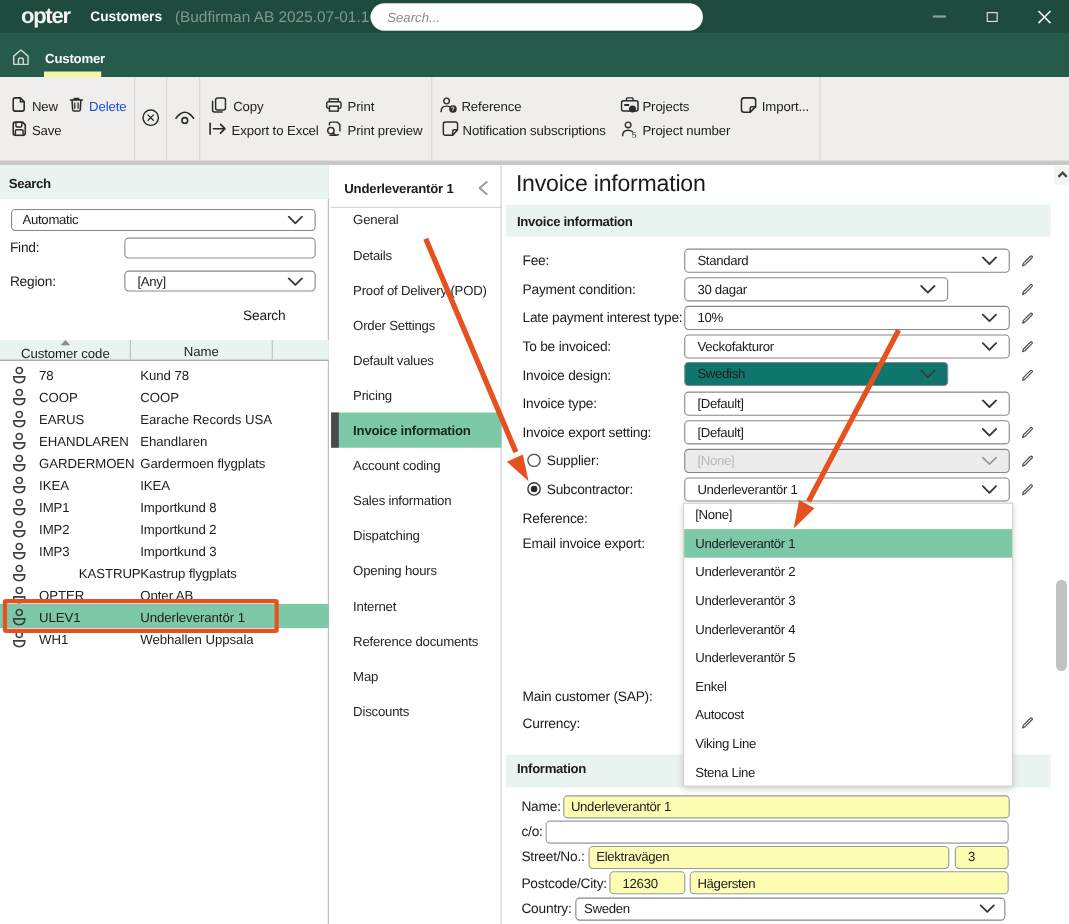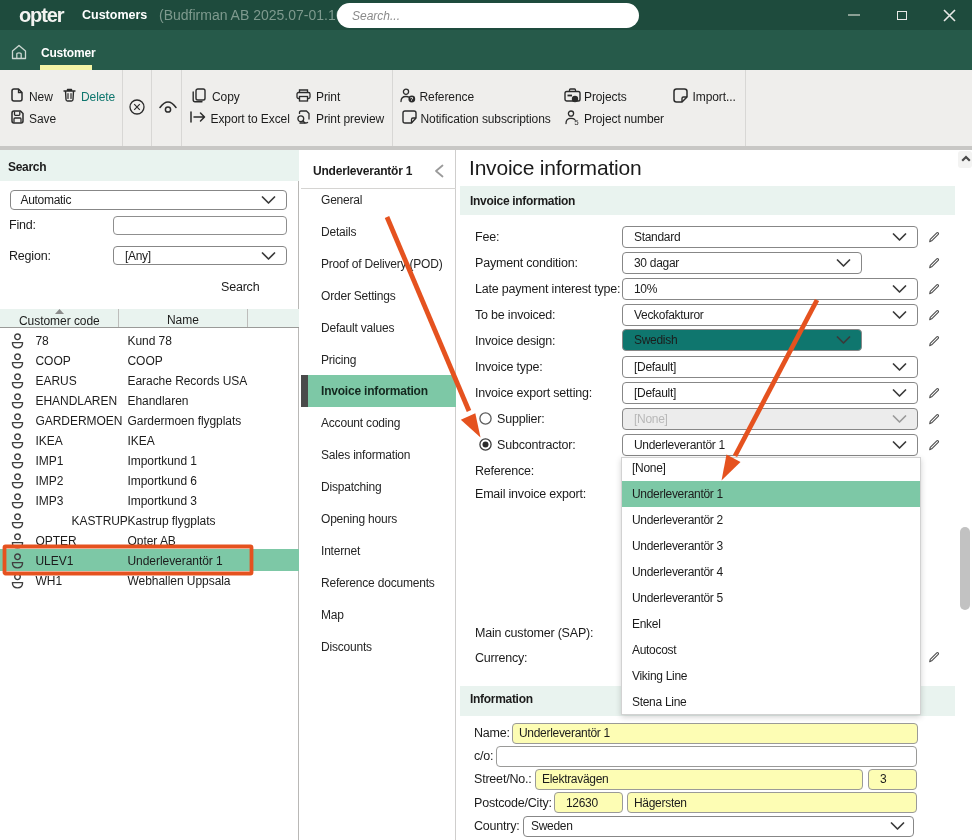--- a/index.html
+++ b/index.html
@@ -40,21 +40,21 @@
 <div class="ab" style="left:744.5px;top:70px;width:1px;height:76px;background:#d8d7d5;"></div>
 <svg class="ab" style="left:11px;top:88px" width="12" height="14" viewBox="0 0 12 14">
 <path d="M1 3 Q1 1 3 1 L7.5 1 L11 4.5 L11 11 Q11 13 9 13 L3 13 Q1 13 1 11 Z" fill="none" stroke="#2b2b2b" stroke-width="1.5" stroke-linejoin="round"></path>
 <path d="M7.5 1 L7.5 4.5 L11 4.5" fill="none" stroke="#2b2b2b" stroke-width="1.3"></path>
   </svg>
 <div class="ab" style="left:29px;top:89.5px;font-size:12px;letter-spacing:-0.1px;color:#1c1c1c;white-space:nowrap;line-height:14px;">New</div>
 <svg class="ab" style="left:63px;top:88px" width="13" height="14" viewBox="0 0 13 14">
 <path d="M1 3 L12 3 M4.5 3 L4.5 1.5 L8.5 1.5 L8.5 3 M2.5 3 L3 11.5 Q3.1 13 4.5 13 L8.5 13 Q9.9 13 10 11.5 L10.5 3" fill="none" stroke="#2b2b2b" stroke-width="1.4" stroke-linecap="round" stroke-linejoin="round"></path>
 <path d="M5 5.5 L5 10.5 M8 5.5 L8 10.5" stroke="#2b2b2b" stroke-width="1.2" stroke-linecap="round"></path>
   </svg>
-<div class="ab" style="left:81px;top:89.5px;font-size:12px;letter-spacing:-0.1px;color:#0f766e;white-space:nowrap;line-height:14px;">Delete</div>
+<div class="ab" style="left:81px;top:89.5px;font-size:12px;letter-spacing:-0.1px;color:#1d4ed8;white-space:nowrap;line-height:14px;">Delete</div>
 <svg class="ab" style="left:11px;top:110px" width="13" height="14" viewBox="0 0 13 14">
 <path d="M1 3 Q1 1 3 1 L9.5 1 L12 3.5 L12 11 Q12 13 10 13 L3 13 Q1 13 1 11 Z" fill="none" stroke="#2b2b2b" stroke-width="1.5" stroke-linejoin="round"></path>
 <path d="M3.5 1.4 L3.5 4.6 Q3.5 5.4 4.3 5.4 L8 5.4 Q8.8 5.4 8.8 4.6 L8.8 1.4" fill="none" stroke="#2b2b2b" stroke-width="1.3"></path>
 <path d="M3 12.6 L3 9 Q3 8 4 8 L9 8 Q10 8 10 9 L10 12.6" fill="none" stroke="#2b2b2b" stroke-width="1.3"></path>
   </svg>
 <div class="ab" style="left:29px;top:111.5px;font-size:12px;letter-spacing:-0.1px;color:#1c1c1c;white-space:nowrap;line-height:14px;">Save</div>
 <svg class="ab" style="left:129px;top:99px" width="16" height="16" viewBox="0 0 16 16">
 <circle cx="8" cy="8" r="7" fill="none" stroke="#2b2b2b" stroke-width="1.3"></circle>
 <path d="M5.2 5.2 L10.8 10.8 M10.8 5.2 L5.2 10.8" stroke="#2b2b2b" stroke-width="1.2"></path>
   </svg>
@@ -179,27 +179,27 @@
 <circle cx="6.5" cy="3.8" r="2.8" fill="none" stroke="#3f3f3f" stroke-width="1.4"></circle>
 <path d="M1.4 9.6 L11.6 9.6 Q11.6 14.9 6.5 14.9 Q1.4 14.9 1.4 9.6 Z" fill="none" stroke="#3f3f3f" stroke-width="1.4" stroke-linejoin="round"></path>
   </svg>
 <div class="row" style="left:35.5px;top:433.5px;">IKEA</div>
 <div class="row" style="left:127.5px;top:433.5px;">IKEA</div>
 <svg class="ab" style="left:11px;top:452.5px" width="13" height="16" viewBox="0 0 13 16">
 <circle cx="6.5" cy="3.8" r="2.8" fill="none" stroke="#3f3f3f" stroke-width="1.4"></circle>
 <path d="M1.4 9.6 L11.6 9.6 Q11.6 14.9 6.5 14.9 Q1.4 14.9 1.4 9.6 Z" fill="none" stroke="#3f3f3f" stroke-width="1.4" stroke-linejoin="round"></path>
   </svg>
 <div class="row" style="left:35.5px;top:453.5px;">IMP1</div>
-<div class="row" style="left:127.5px;top:453.5px;">Importkund 1</div>
+<div class="row" style="left:127.5px;top:453.5px;">Importkund 8</div>
 <svg class="ab" style="left:11px;top:472.5px" width="13" height="16" viewBox="0 0 13 16">
 <circle cx="6.5" cy="3.8" r="2.8" fill="none" stroke="#3f3f3f" stroke-width="1.4"></circle>
 <path d="M1.4 9.6 L11.6 9.6 Q11.6 14.9 6.5 14.9 Q1.4 14.9 1.4 9.6 Z" fill="none" stroke="#3f3f3f" stroke-width="1.4" stroke-linejoin="round"></path>
   </svg>
 <div class="row" style="left:35.5px;top:473.5px;">IMP2</div>
-<div class="row" style="left:127.5px;top:473.5px;">Importkund 6</div>
+<div class="row" style="left:127.5px;top:473.5px;">Importkund 2</div>
 <svg class="ab" style="left:11px;top:492.5px" width="13" height="16" viewBox="0 0 13 16">
 <circle cx="6.5" cy="3.8" r="2.8" fill="none" stroke="#3f3f3f" stroke-width="1.4"></circle>
 <path d="M1.4 9.6 L11.6 9.6 Q11.6 14.9 6.5 14.9 Q1.4 14.9 1.4 9.6 Z" fill="none" stroke="#3f3f3f" stroke-width="1.4" stroke-linejoin="round"></path>
   </svg>
 <div class="row" style="left:35.5px;top:493.5px;">IMP3</div>
 <div class="row" style="left:127.5px;top:493.5px;">Importkund 3</div>
 <svg class="ab" style="left:11px;top:512.5px" width="13" height="16" viewBox="0 0 13 16">
 <circle cx="6.5" cy="3.8" r="2.8" fill="none" stroke="#3f3f3f" stroke-width="1.4"></circle>
 <path d="M1.4 9.6 L11.6 9.6 Q11.6 14.9 6.5 14.9 Q1.4 14.9 1.4 9.6 Z" fill="none" stroke="#3f3f3f" stroke-width="1.4" stroke-linejoin="round"></path>
   </svg>

